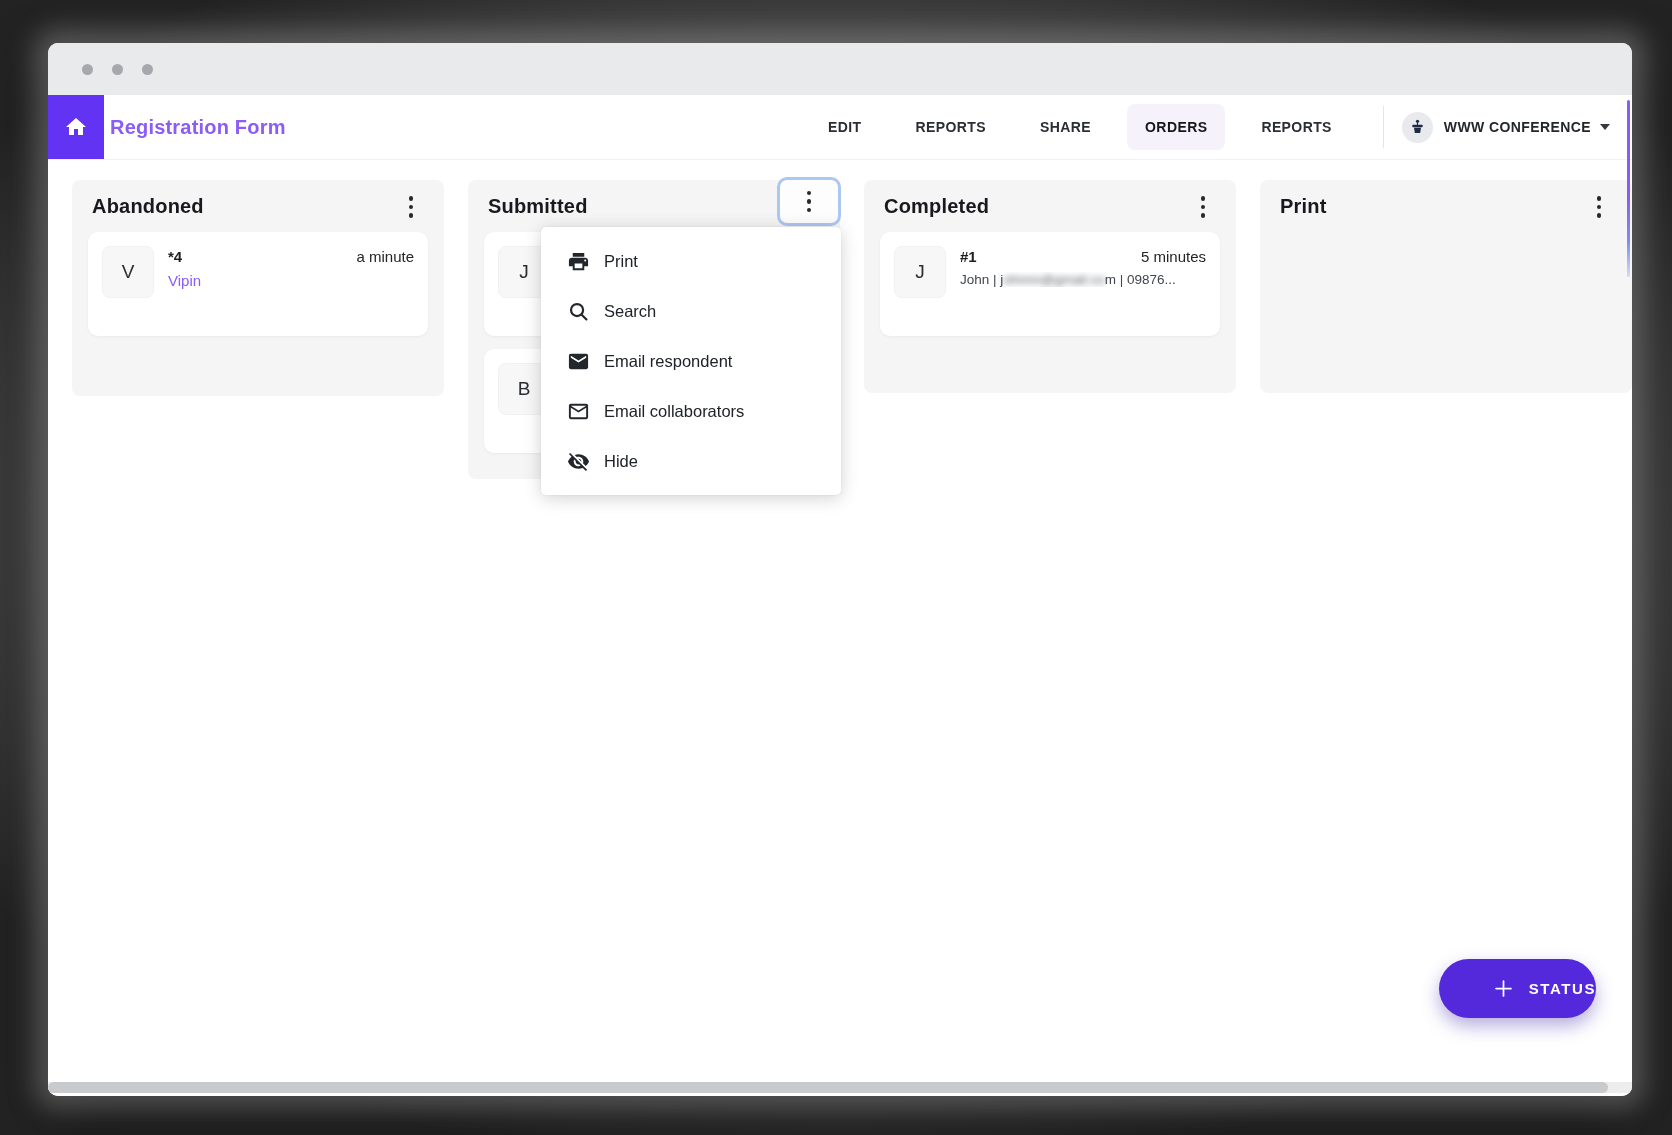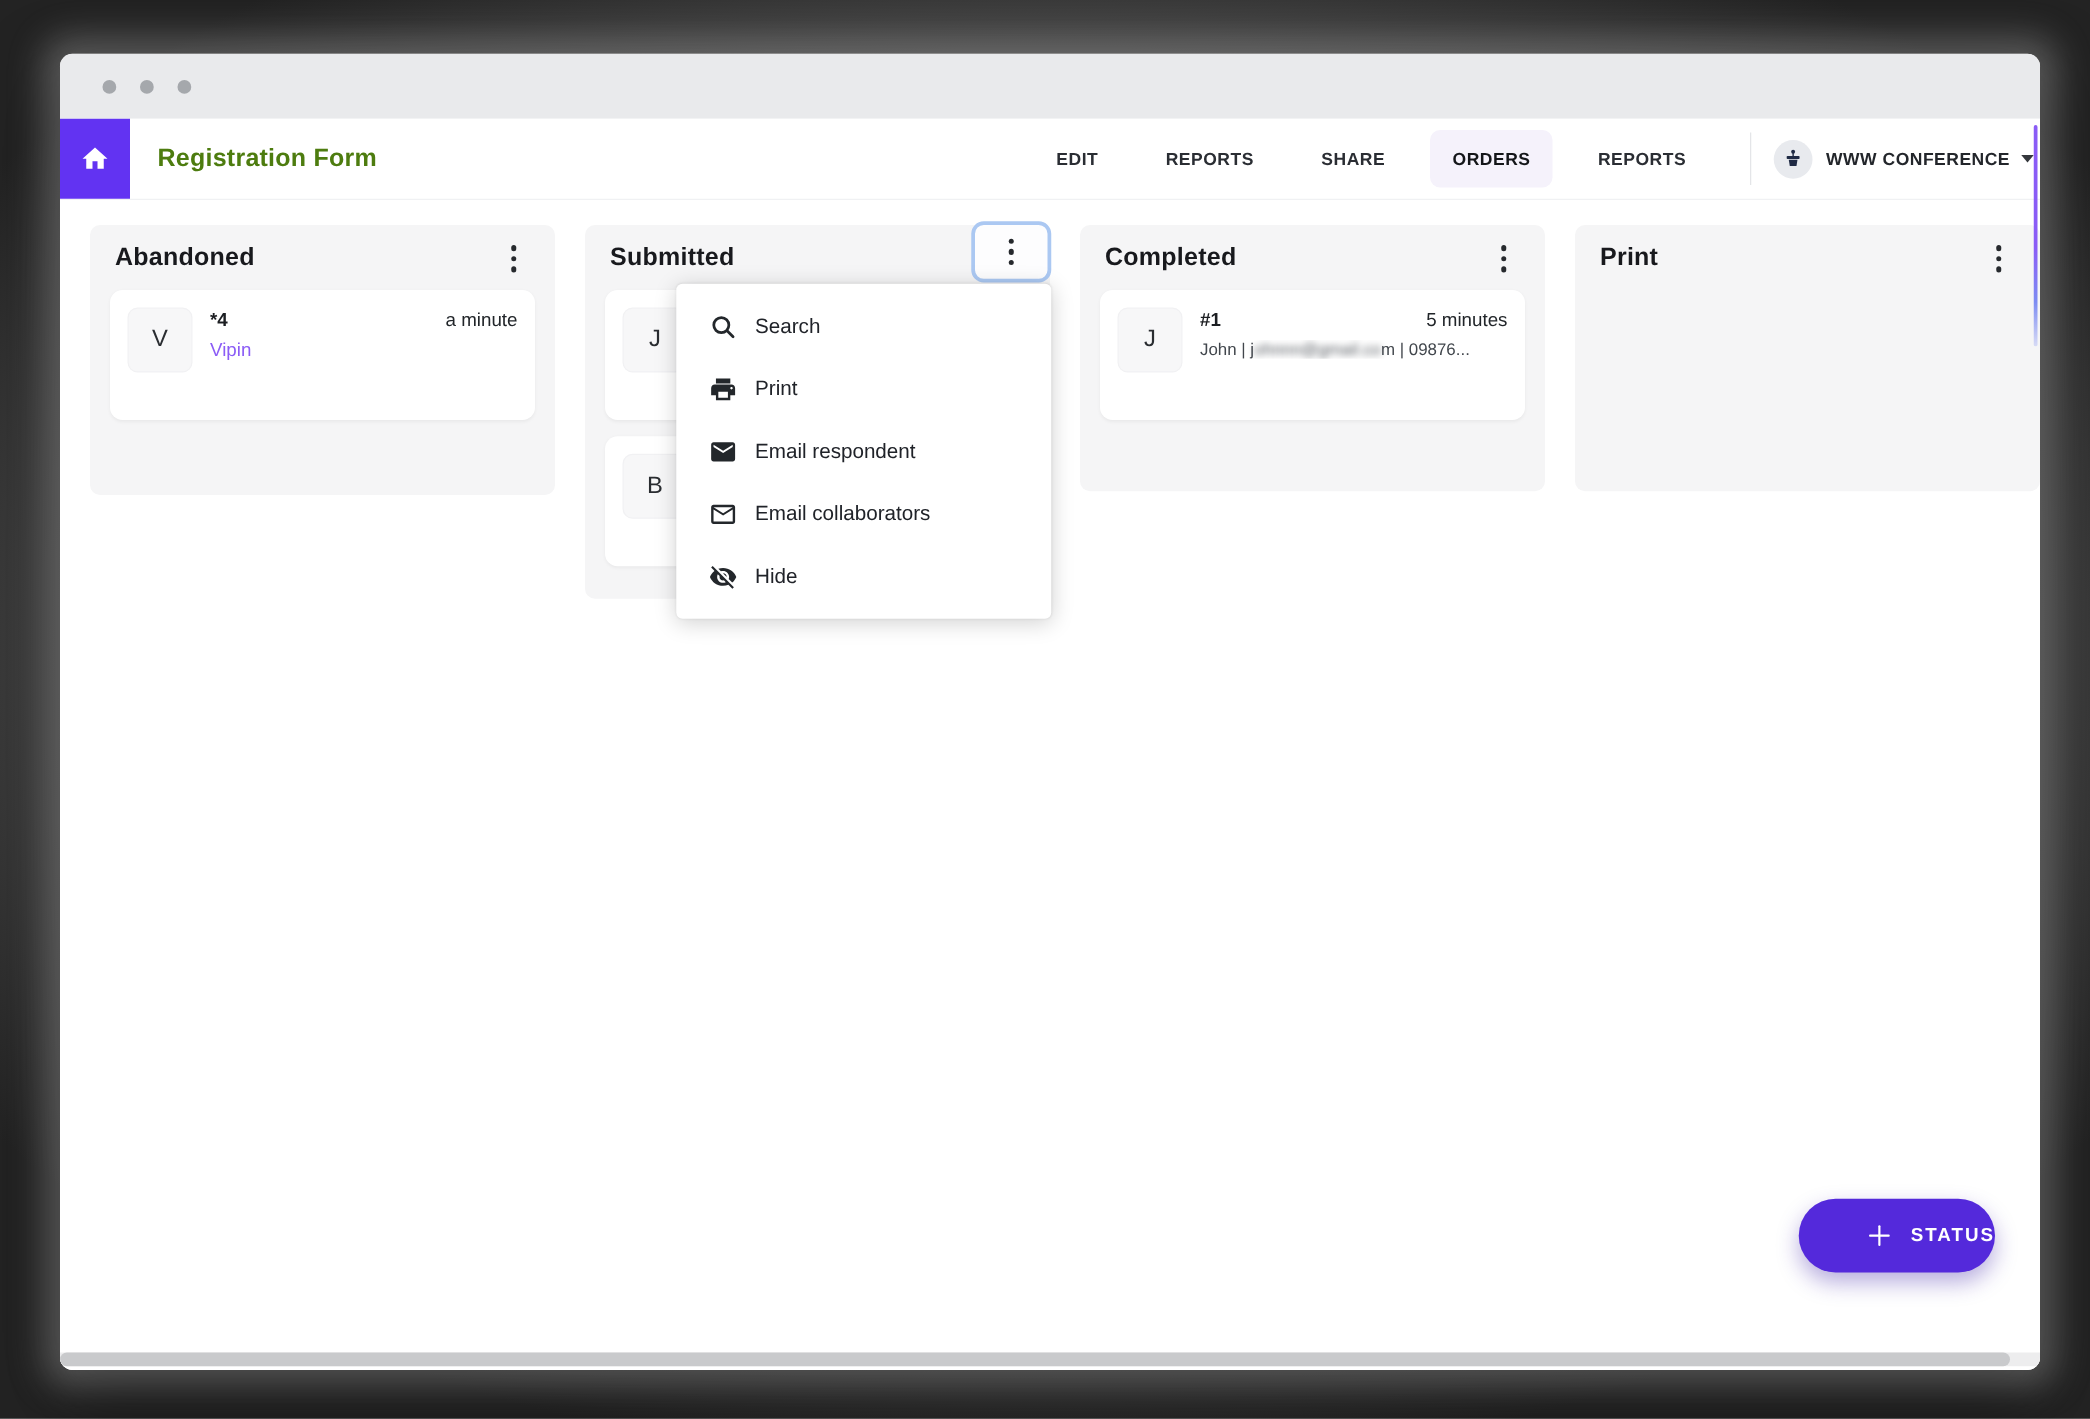--- a/index.html
+++ b/index.html
@@ -13,22 +13,22 @@
     position:absolute; left:48px; top:43px; width:1584px; height:1053px;
     background:#ffffff; border-radius:10px; overflow:hidden;
     box-shadow:0 0 26px 14px rgba(185,185,185,0.35), 0 22px 60px rgba(0,0,0,0.55);
   }
   
   .titlebar { height:52px; background:#e9eaec; display:flex; align-items:center; padding-left:34px; }
   .tdot { width:11px; height:11px; border-radius:50%; background:#a5a8ac; margin-right:19px; }
   
   .appbar { height:65px; background:#fff; display:flex; align-items:stretch; border-bottom:1px solid #f0f1f3; }
   .home-btn { width:56px; background:#6233f2; display:flex; align-items:center; justify-content:center; cursor:pointer; flex:0 0 auto; }
-  .app-title { font-size:20px; font-weight:700; color:#4d7c0f; align-self:center; margin-left:22px; letter-spacing:0.2px; }
-  .appbar-right { margin-left:auto; display:flex; align-items:center; padding-right:5px; }
+  .app-title { font-size:20px; font-weight:700; color:#8b5cf6; align-self:center; margin-left:6px; letter-spacing:0.2px; }
+  .appbar-right { margin-left:auto; display:flex; align-items:center; padding-right:22px; }
   .nav-item {
     font-size:14px; font-weight:600; color:#2a2d33; letter-spacing:0.4px;
     background:none; border:none; cursor:pointer; padding:15px 18px; border-radius:8px;
     font-family:"Liberation Sans", sans-serif; margin:0 9px;
   }
   .nav-item.active { background:#f5f2fb; font-weight:700; color:#141619; }
   .vdivider { width:1px; height:42px; background:#e4e5e8; margin:0 18px 0 24px; }
   .account { display:flex; align-items:center; cursor:pointer; }
   .avatar { width:31px; height:31px; border-radius:50%; background:#e8eaee; display:flex; align-items:center; justify-content:center; margin-right:11px; }
   .account-name { font-size:14px; font-weight:600; color:#23262b; letter-spacing:0.4px; }
@@ -153,34 +153,34 @@
         <div class="card-body"></div>
       </div>
       <div class="card" style="margin-top:13px;">
         <div class="card-avatar">B</div>
         <div class="card-body"></div>
       </div>
 
       <div class="menu">
         <button class="menu-item">
           <span class="mi-icon">
+            <svg width="23" height="23" viewBox="0 0 24 24">
+                <path fill="#23272b" d="M19 8H5c-1.66 0-3 1.34-3 3v6h4v4h12v-4h4v-6c0-1.66-1.34-3-3-3zm-3 11H8v-5h8v5zm3-7c-.55 0-1-.45-1-1s.45-1 1-1 1 .45 1 1-.45 1-1 1zm-1-9H6v4h12V3z"></path>
+              </svg>
+          </span>
+          <span class="lbl">Print</span>
+        </button>
+        <button class="menu-item">
+          <span class="mi-icon">
             <svg width="23" height="23" viewBox="0 0 24 24" fill="none" stroke="#23272b" stroke-width="2.3" stroke-linecap="round">
               <circle cx="10.5" cy="10.5" r="6.3"></circle>
                 <line x1="15.3" y1="15.3" x2="20.3" y2="20.3"></line>
             </svg>
           </span>
           <span class="lbl">Search</span>
-        </button>
-        <button class="menu-item">
-          <span class="mi-icon">
-            <svg width="23" height="23" viewBox="0 0 24 24">
-                <path fill="#23272b" d="M19 8H5c-1.66 0-3 1.34-3 3v6h4v4h12v-4h4v-6c0-1.66-1.34-3-3-3zm-3 11H8v-5h8v5zm3-7c-.55 0-1-.45-1-1s.45-1 1-1 1 .45 1 1-.45 1-1 1zm-1-9H6v4h12V3z"></path>
-              </svg>
-          </span>
-          <span class="lbl">Print</span>
         </button>
         <button class="menu-item">
           <span class="mi-icon">
             <svg width="23" height="23" viewBox="0 0 24 24">
                 <path fill="#23272b" d="M20 4H4c-1.1 0-1.99.9-1.99 2L2 18c0 1.1.9 2 2 2h16c1.1 0 2-.9 2-2V6c0-1.1-.9-2-2-2zm0 4l-8 5-8-5V6l8 5 8-5v2z"></path>
               </svg>
           </span>
           <span class="lbl">Email respondent</span>
         </button>
         <button class="menu-item">

